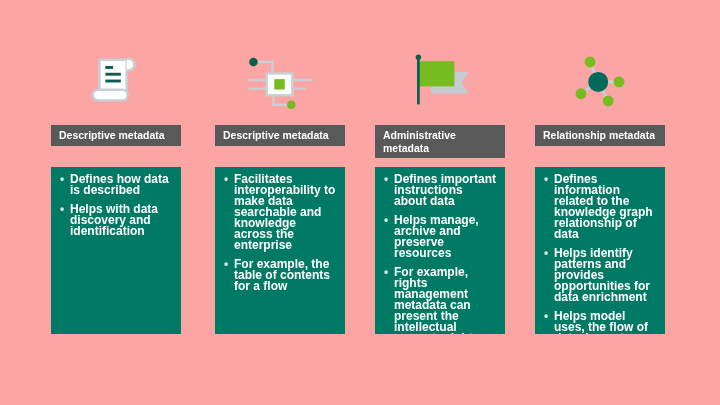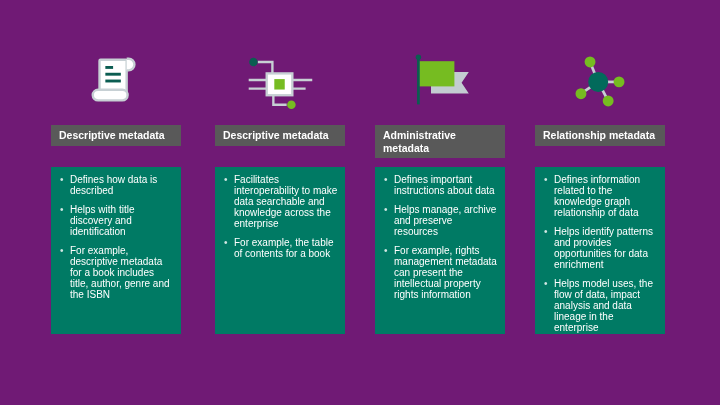--- a/index.html
+++ b/index.html
@@ -13,21 +13,21 @@
   }
   html,body{margin:0;padding:0;}
   body{
     font-family:"Liberation Sans", sans-serif;
     background:#ffffff;
   }
   .canvas{
     position:relative;
     width:720px;
     height:405px;
-    background:#701a75;
+    background:#fca5a5;
     overflow:hidden;
   }
   .column{
     position:absolute;
     top:0;
     width:130px;
     height:405px;
   }
   .icon-area{
     position:absolute;
@@ -65,22 +65,23 @@
   }
   ul.bullets{
     list-style:none;
     margin:0;
     padding:7px 7px 6px 8px;
   }
   ul.bullets li{
     position:relative;
     padding-left:11px;
     margin-bottom:8px;
-    font-size:10px;
+    font-size:12px;
     line-height:11px;
+    font-weight:bold;
   }
   ul.bullets li::before{
     content:"\2022";
     position:absolute;
     left:1px;
     top:0;
     color:rgba(255,255,255,0.82);
   }
   
   .ig{stroke:var(--icon-gray);stroke-width:2.5;fill:none;}
@@ -106,22 +107,21 @@
         <line class="teal-line" x1="21" y1="21" x2="37" y2="21"></line>
         <line class="teal-line" x1="21" y1="28" x2="37" y2="28"></line>
       </svg>
     </div>
     <div class="header">
       <span>Descriptive metadata</span>
     </div>
     <div class="body">
       <ul class="bullets">
         <li>Defines how data is described</li>
-        <li>Helps with title discovery and identification</li>
-        <li>For example, descriptive metadata for a book includes title, author, genre and the ISBN</li>
+        <li>Helps with data discovery and identification</li>
       </ul>
     </div>
   </div>
 
   <div class="column" style="left:215px">
     <div class="icon-area">
       <svg width="74" height="62" viewBox="0 0 78 64">
         <path class="ig" d="M15.5 12 H31 V24"></path>
         <circle class="dteal" cx="11" cy="12" r="4.5"></circle>
         <path class="ig" d="M6 31 H25 M6 40 H25"></path>
@@ -131,21 +131,21 @@
         <path class="ig" d="M32 47 V57 H46"></path>
         <circle class="lime" cx="51" cy="57" r="4.5"></circle>
       </svg>
     </div>
     <div class="header">
       <span>Descriptive metadata</span>
     </div>
     <div class="body">
       <ul class="bullets">
         <li>Facilitates interoperability to make data searchable and knowledge across the enterprise</li>
-        <li>For example, the table of contents for a book</li>
+        <li>For example, the table of contents for a flow</li>
       </ul>
     </div>
   </div>
 
   <div class="column" style="left:535px">
     <div class="icon-area">
       <svg width="58" height="58" viewBox="0 0 64 64">
         <line class="net-line" x1="30" y1="33" x2="21" y2="11"></line>
         <line class="net-line" x1="30" y1="33" x2="53" y2="33"></line>
         <line class="net-line" x1="30" y1="33" x2="11" y2="46"></line>

